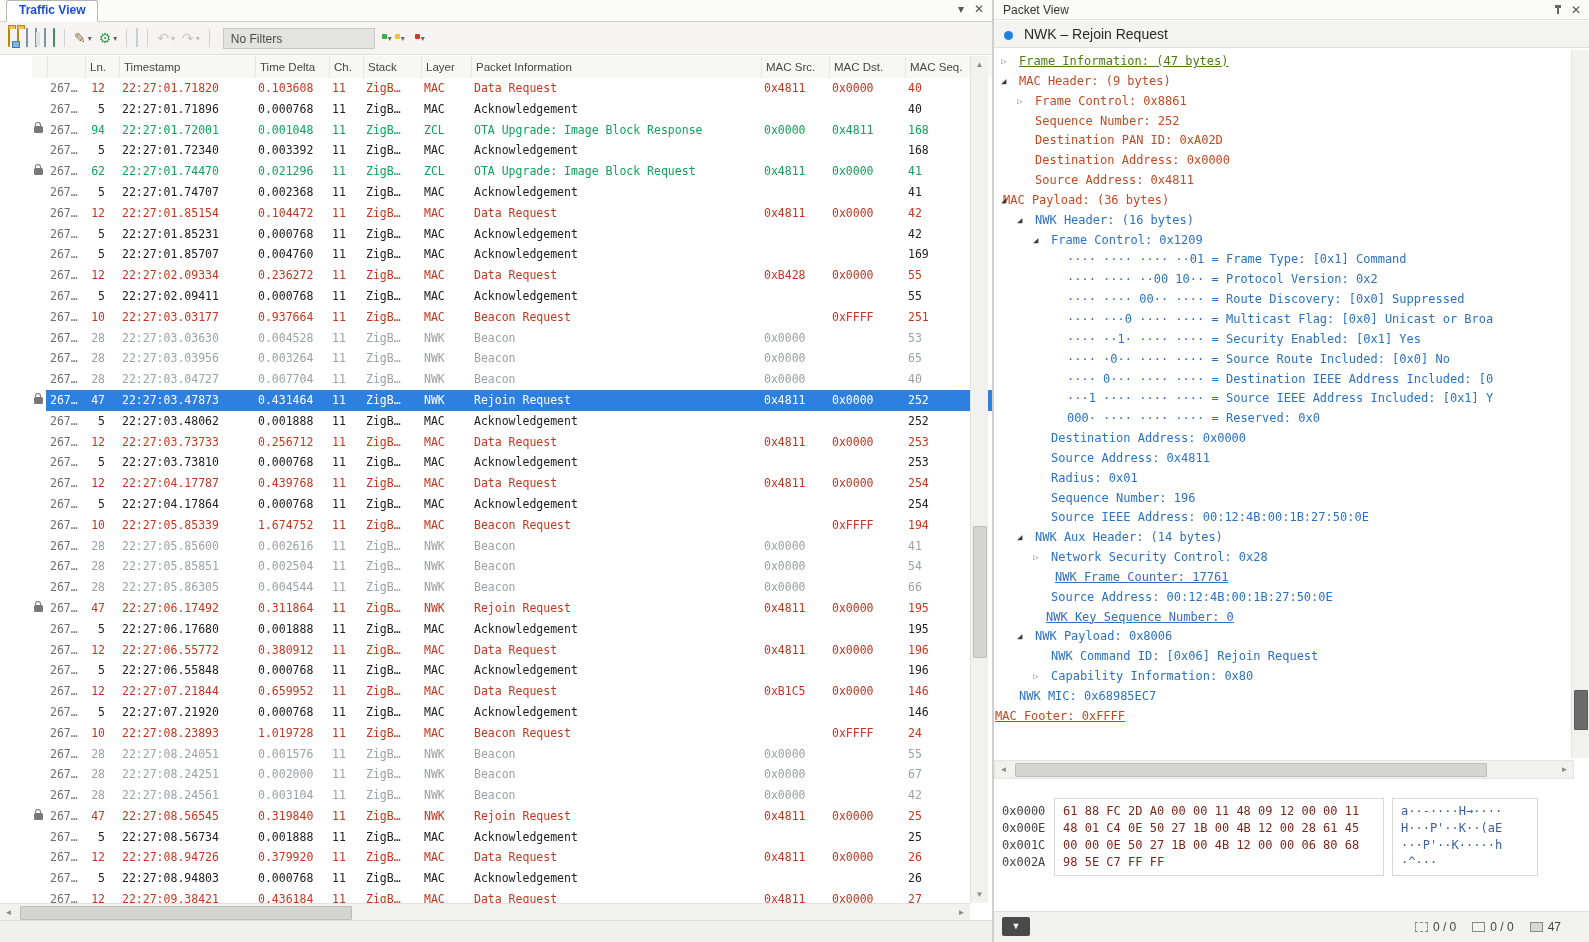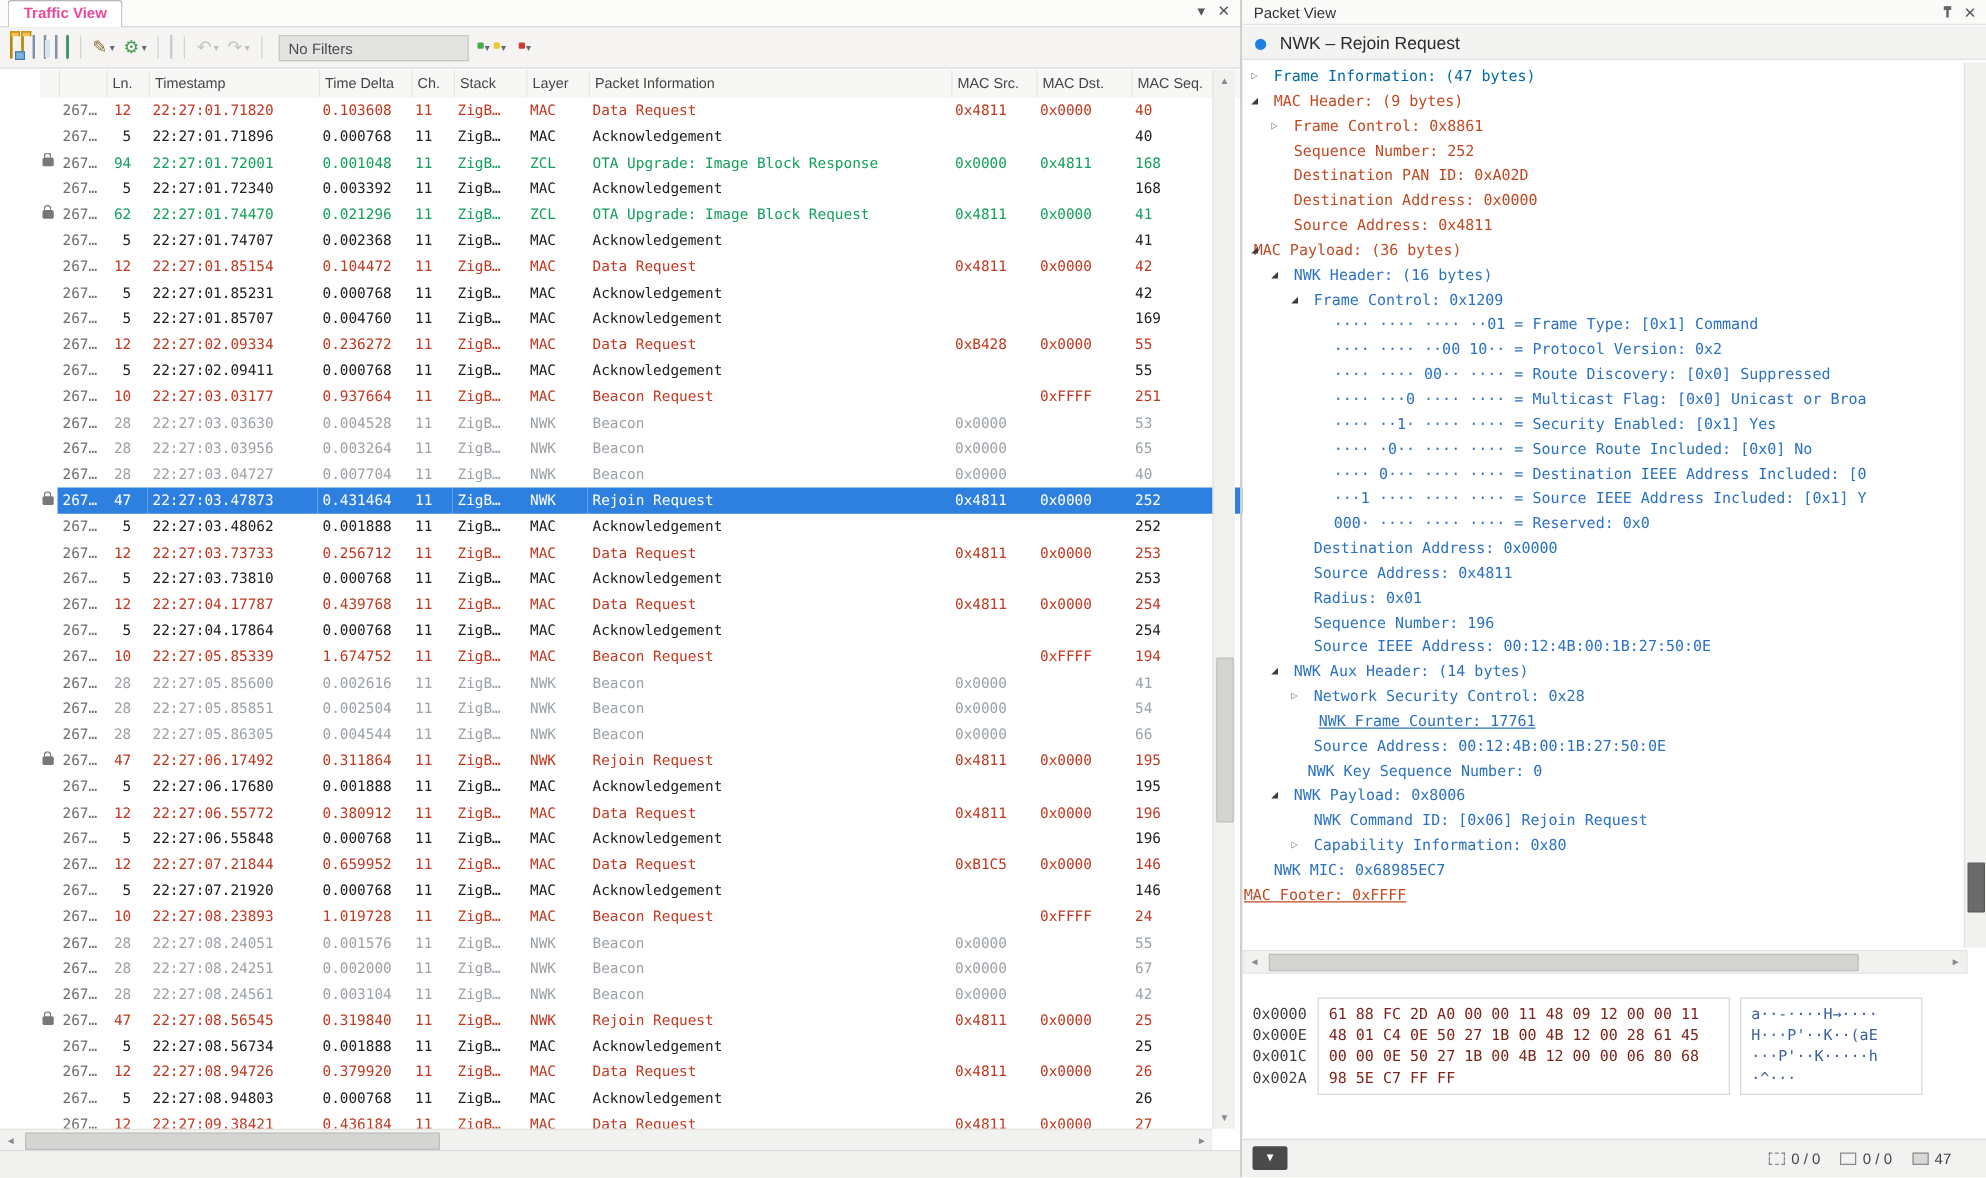--- a/index.html
+++ b/index.html
@@ -3,21 +3,21 @@
 <meta charset="utf-8">
 <style>
   html,body{margin:0;padding:0;}
   body{width:1589px;height:942px;position:relative;overflow:hidden;background:#fff;
        font-family:"Liberation Sans",sans-serif;-webkit-font-smoothing:antialiased;}
 
   
   .left-panel{position:absolute;left:0;top:0;width:992px;height:942px;background:#fff;}
   .tabbar{position:absolute;left:0;top:0;width:992px;height:21px;background:#fbfbfa;border-bottom:1px solid #cfcfcf;}
   .tab{position:absolute;left:6px;top:0;height:20px;padding:0 12px;background:#fff;border:1px solid #b5b5b5;border-bottom:1px solid #fff;
-       border-radius:3px 3px 0 0;font-weight:bold;font-size:12px;line-height:19px;color:#ec4899;}
+       border-radius:3px 3px 0 0;font-weight:bold;font-size:12px;line-height:19px;color:#1d4ed8;}
   .tabbar-ctrl{position:absolute;right:8px;top:2px;display:flex;gap:10px;color:#555;font-size:12px;}
   .tabbar-ctrl span{cursor:default;}
 
   .toolbar{position:absolute;left:0;top:22px;width:992px;height:33px;background:#f5f4f2;border-bottom:1px solid #dcdcda;
            display:flex;align-items:center;padding-left:6px;box-sizing:border-box;gap:3px;}
   .tbi{height:22px;display:flex;align-items:center;padding:0 2px;border-radius:2px;}
   .tbi.dis{opacity:.38;}
   .dd{font-size:8px;color:#666;margin-left:2px;}
   .tb-sep{width:1px;height:18px;background:#d2d2d0;margin:0 4px;}
   .ic-folder{width:15px;height:11px;background:#f3c14f;border:1px solid #b8860b;border-radius:1px;position:relative;}
@@ -70,21 +70,21 @@
   .pv-header{position:absolute;left:0;top:21px;width:696px;height:26px;background:#f3f3f1;border-bottom:1px solid #e0e0de;
              font-size:14px;color:#2a2a2a;line-height:26px;}
   .pv-header .dot{display:inline-block;width:9px;height:9px;border-radius:50%;background:#1f80e4;margin:0 7px 0 10px;vertical-align:-1px;}
   .pv-lock-btn{position:absolute;right:24px;top:3px;width:22px;height:20px;background:#e9e9e7;border:1px solid #c9c9c7;
                border-radius:2px;display:flex;align-items:center;justify-content:center;}
   .pv-tree{position:absolute;left:1px;top:52px;width:577px;height:706px;overflow:hidden;}
   .tline{height:19.85px;line-height:19.85px;position:relative;white-space:pre;font-family:"DejaVu Sans Mono",monospace;font-size:12px;overflow:hidden;}
   .tarrow{position:absolute;top:0;font-size:9px;}
   .tarrow.exp{color:#3c3c3c;} .tarrow.col{color:#8f8f8f;}
   .ttext{display:inline-block;}
-  .t-plain .ttext{color:#0369a1;} .t-mac .ttext{color:#C04A22;} .t-nwk .ttext{color:#2B72C0;}
+  .t-plain .ttext{color:#4d7c0f;text-decoration:underline;} .t-mac .ttext{color:#C04A22;} .t-nwk .ttext{color:#2B72C0;}
   .pv-hscroll{left:0;top:760px;width:578px;height:17px;border:1px solid #e4e4e2;}
   .pv-vscroll{right:0;top:50px;width:17px;height:708px;border-left:1px solid #e2e2e0;}
   .pv-vscroll .thumb{background:#6b6b6b;border-color:#5a5a5a;}
 
   
   .hex-panel{position:absolute;left:8px;top:798px;width:560px;display:flex;font-family:"DejaVu Sans Mono",monospace;font-size:12px;}
   .hex-off{width:52px;padding-top:5px;}
   .hex-off div{height:17px;line-height:17px;color:#444;}
   .hex-bytes{border:1px solid #d8d8d6;padding:4px 8px;width:312px;}
   .hex-bytes div{height:17px;line-height:17px;color:#7D251A;white-space:pre;}
@@ -804,21 +804,21 @@
       <div class="tline t-nwk"><span class="ttext" style="padding-left: 72px;">000· ···· ···· ···· = Reserved: 0x0</span></div>
       <div class="tline t-nwk"><span class="ttext" style="padding-left: 56px;">Destination Address: 0x0000</span></div>
       <div class="tline t-nwk"><span class="ttext" style="padding-left: 56px;">Source Address: 0x4811</span></div>
       <div class="tline t-nwk"><span class="ttext" style="padding-left: 56px;">Radius: 0x01</span></div>
       <div class="tline t-nwk"><span class="ttext" style="padding-left: 56px;">Sequence Number: 196</span></div>
       <div class="tline t-nwk"><span class="ttext" style="padding-left: 56px;">Source IEEE Address: 00:12:4B:00:1B:27:50:0E</span></div>
       <div class="tline t-nwk"><span class="tarrow exp" style="left: 22px;">◢</span><span class="ttext" style="padding-left: 40px;">NWK Aux Header: (14 bytes)</span></div>
       <div class="tline t-nwk"><span class="tarrow col" style="left: 38px;">▷</span><span class="ttext" style="padding-left: 56px;">Network Security Control: 0x28</span></div>
       <div class="tline t-nwk"><span class="ttext" style="padding-left: 60px; text-decoration: underline;">NWK Frame Counter: 17761</span></div>
       <div class="tline t-nwk"><span class="ttext" style="padding-left: 56px;">Source Address: 00:12:4B:00:1B:27:50:0E</span></div>
-      <div class="tline t-nwk"><span class="ttext" style="padding-left: 51px;">NWK Key Sequence Number: 0</span></div>
+      <div class="tline t-nwk"><span class="ttext" style="padding-left: 51px; text-decoration: underline;">NWK Key Sequence Number: 0</span></div>
       <div class="tline t-nwk"><span class="tarrow exp" style="left: 22px;">◢</span><span class="ttext" style="padding-left: 20px; margin-left: 20px;">NWK Payload: 0x8006</span></div>
       <div class="tline t-nwk"><span class="ttext" style="padding-left: 56px;">NWK Command ID: [0x06] Rejoin Request</span></div>
       <div class="tline t-nwk"><span class="tarrow col" style="left: 38px;">▷</span><span class="ttext" style="padding-left: 56px;">Capability Information: 0x80</span></div>
       <div class="tline t-nwk"><span class="ttext" style="padding-left: 24px;">NWK MIC: 0x68985EC7</span></div>
       <div class="tline t-mac"><span class="tarrow col" style="left: 6px;">▷</span><span class="ttext" style=" text-decoration: underline;">MAC Footer: 0xFFFF</span></div>
     </div>
 
   <div class="sb pv-hscroll">
     <div class="arrow" style="left:0;">◄</div>
     <div class="thumb" style="top:2px;height:12px;left:20px;width:470px;"></div>

